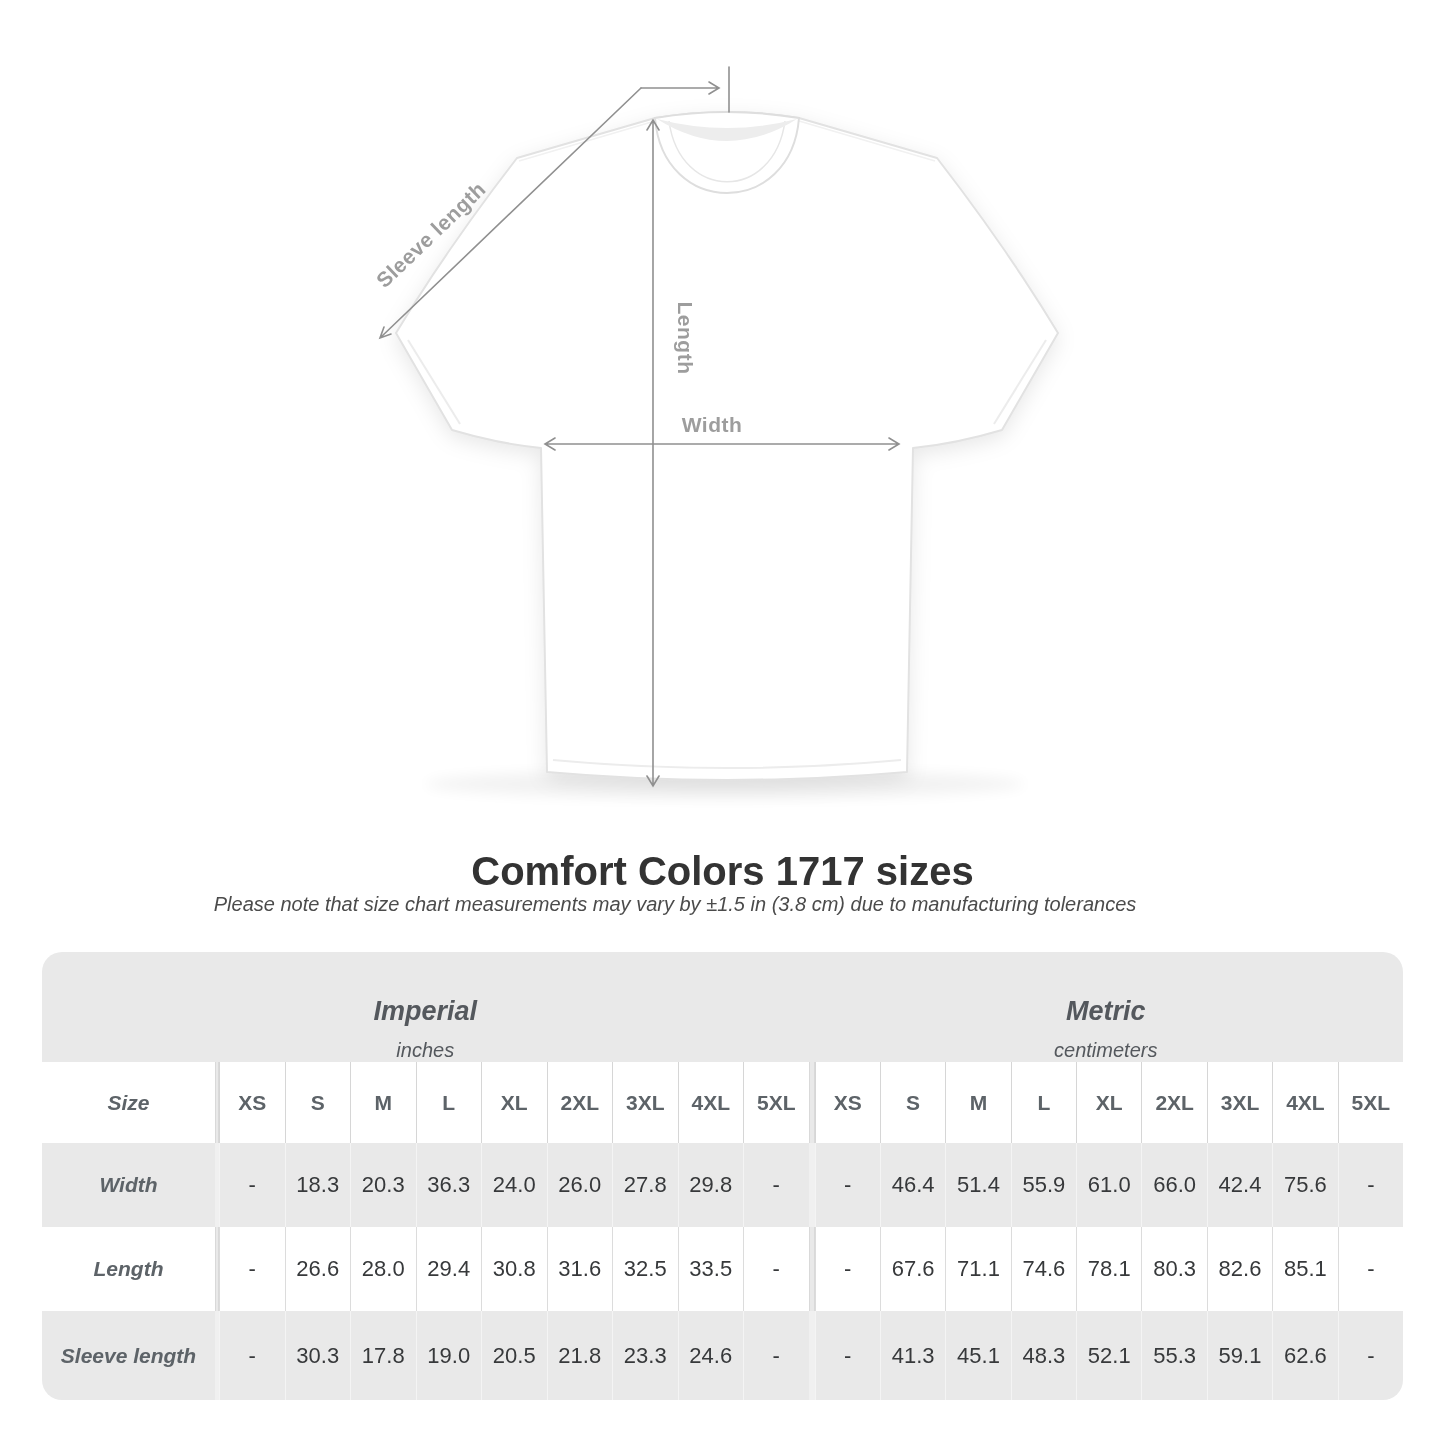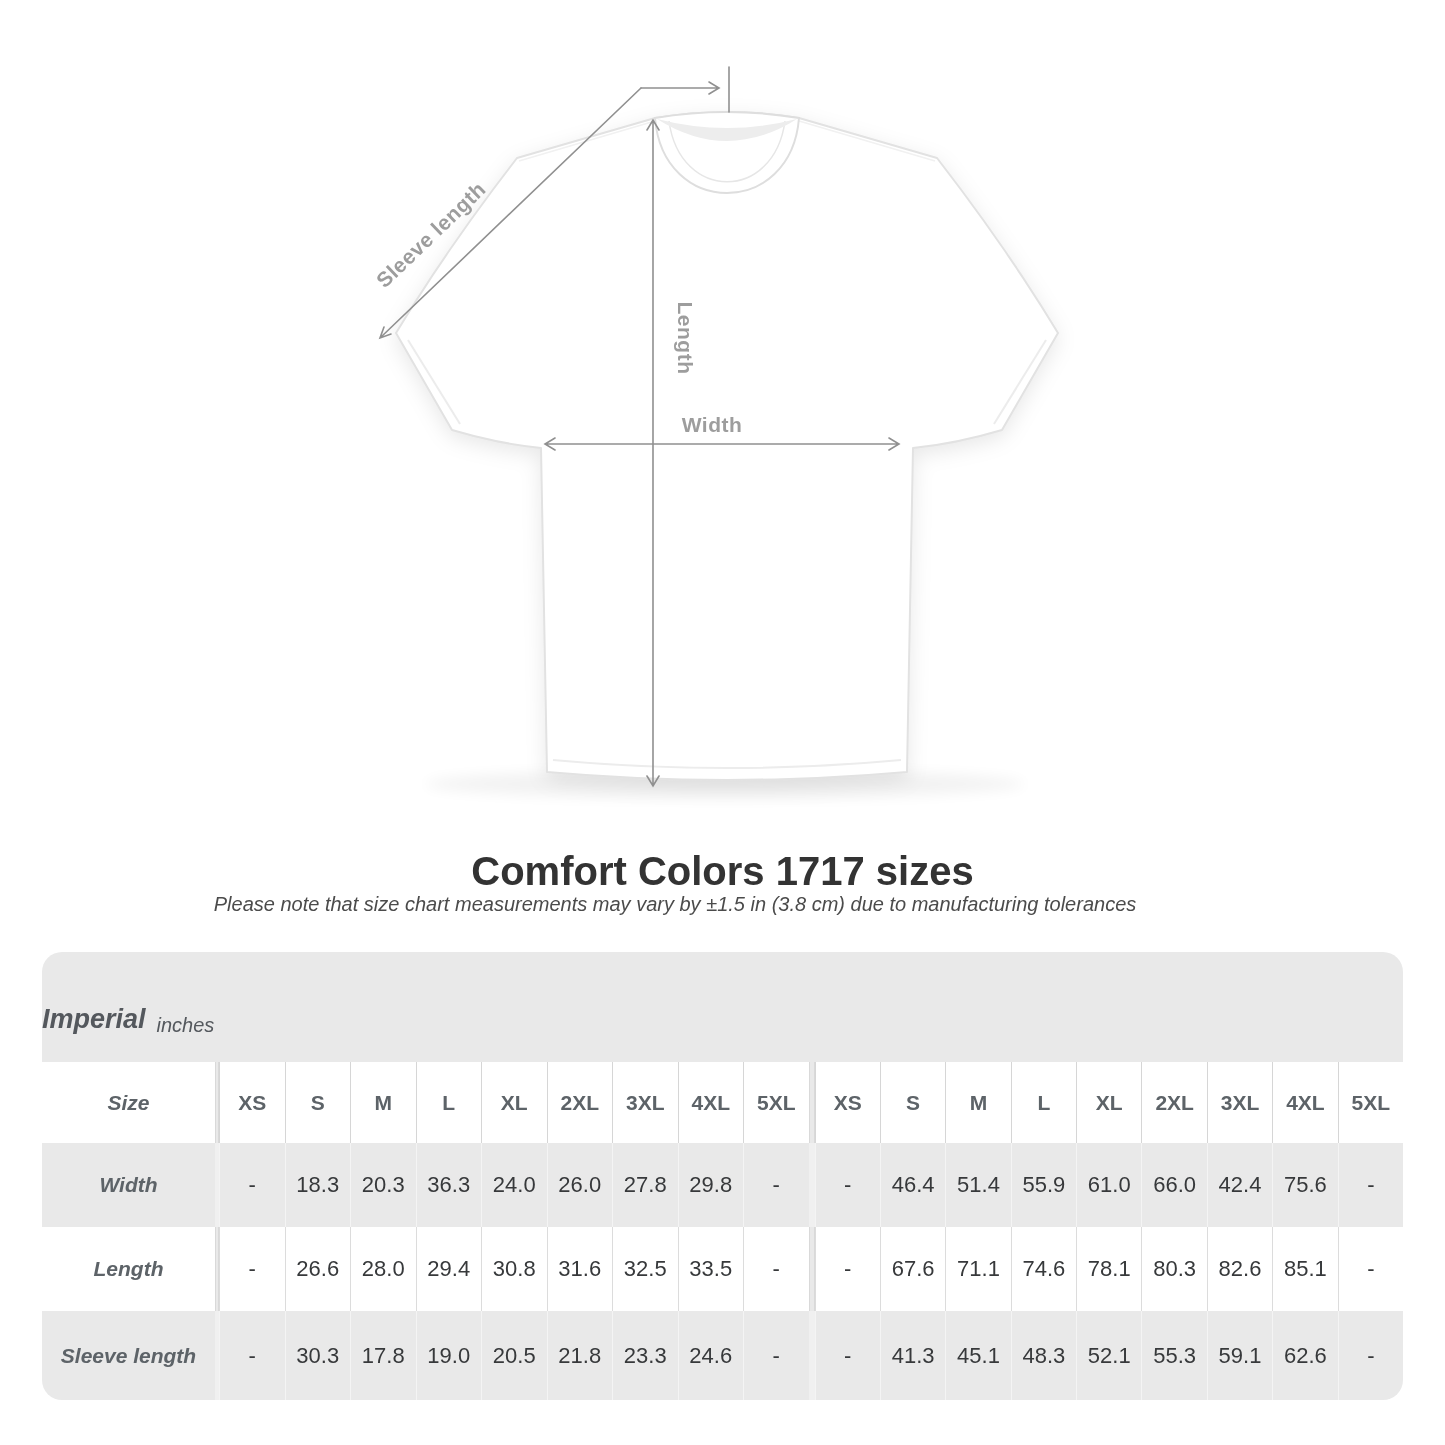--- a/index.html
+++ b/index.html
@@ -27,22 +27,22 @@
   .chart-title{position:absolute;left:0;top:849px;width:1445px;text-align:center;
     font-size:40px;font-weight:bold;color:#333333;}
   .chart-note{position:absolute;left:0;top:893px;width:1350px;text-align:center;
     font-size:20px;font-style:italic;color:#4b4b4b;}
 
   
   .size-table{position:absolute;left:42px;top:952px;width:1361px;height:448px;
     border-radius:20px;overflow:hidden;background:#ffffff;}
   .unit-band{height:110px;background:#e9e9e9;display:grid;
     grid-template-columns:766.5px 1fr;}
-  .unit-half{display:flex;flex-direction:row;align-items:center;justify-content:flex-start;
-    padding-top:24px;gap:11px;}
+  .unit-half{display:flex;flex-direction:column;align-items:center;justify-content:flex-end;
+    padding-top:24px;}
   .unit-name{font-size:27px;font-weight:bold;font-style:italic;color:#54585d;}
   .unit-sub{font-size:20px;font-style:italic;color:#54585d;margin-top:12px;}
 
   .trow{display:grid;grid-template-columns:173px 4px repeat(9,65.5px) 6px repeat(9,1fr);}
   .row-size{height:81px;background:#ffffff;}
   .row-w{height:84px;}
   .row-l{height:84px;background:#ffffff;}
   .row-s{height:89px;}
   .gray{background:#e9e9e9;}
 
@@ -117,20 +117,24 @@
 
   <div class="chart-title">Comfort Colors 1717 sizes</div>
   <div class="chart-note">Please note that size chart measurements may vary by ±1.5 in (3.8 cm) due to manufacturing tolerances</div>
 
   <div class="size-table">
     <div class="unit-band">
       <div class="unit-half">
         <div class="unit-name">Imperial</div>
         <div class="unit-sub">inches</div>
       </div>
+      <div class="unit-half">
+        <div class="unit-name">Metric</div>
+        <div class="unit-sub">centimeters</div>
+      </div>
     </div>
     <div id="table-rows">
         <div class="trow row-size">
           <div class="cell hdr first">Size</div>
           <div class="sep"></div>
           <div class="cell hdr">XS</div>
           <div class="cell hdr">S</div>
           <div class="cell hdr">M</div>
           <div class="cell hdr">L</div>
           <div class="cell hdr">XL</div>

